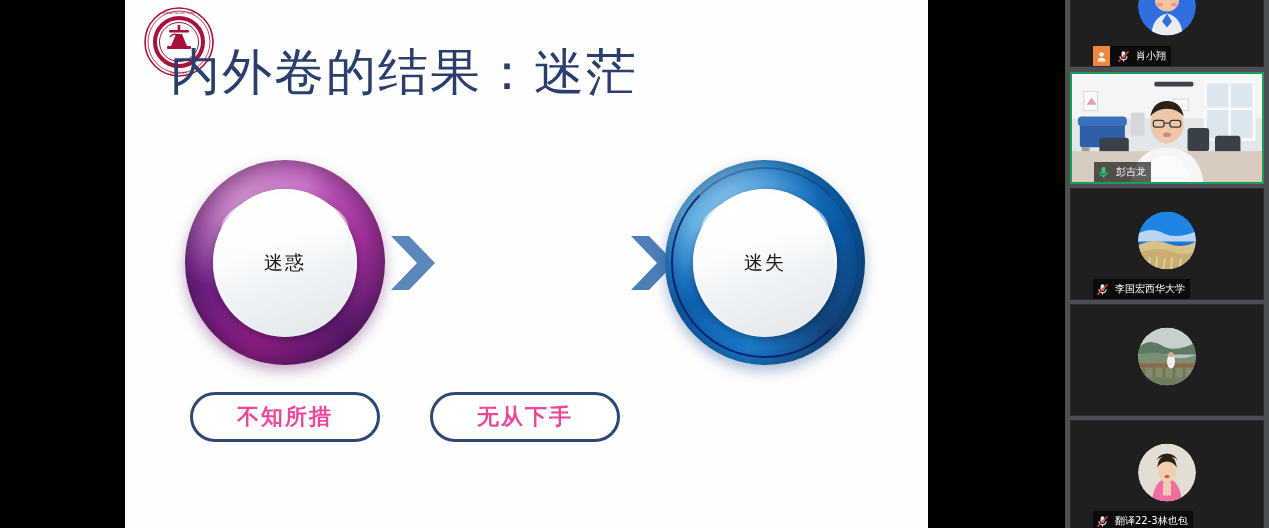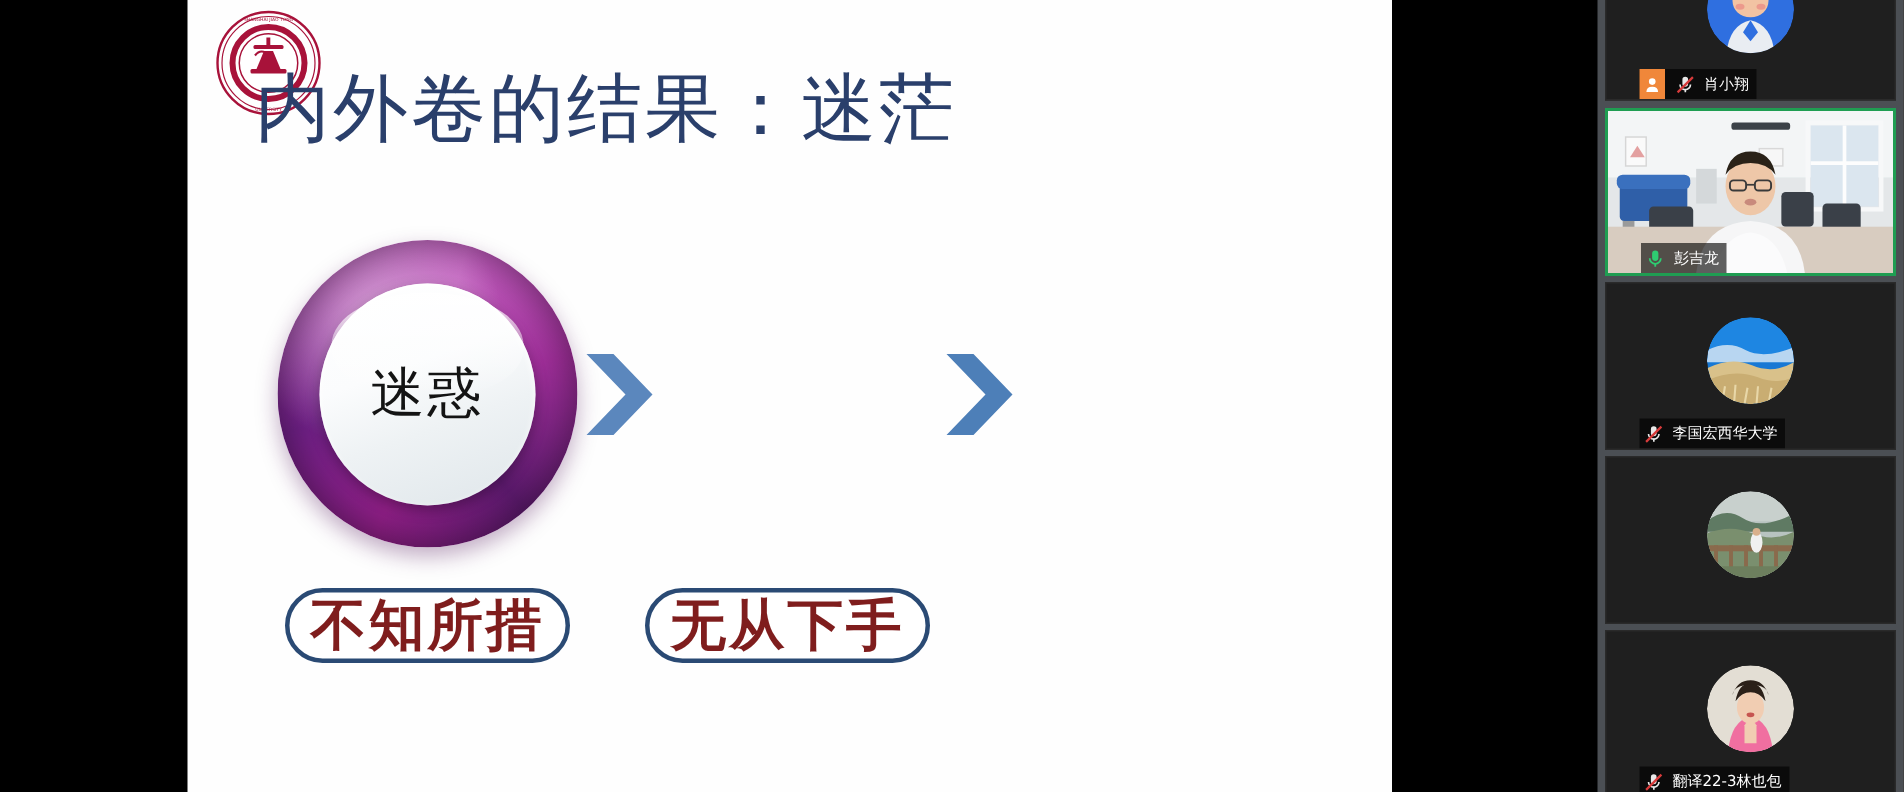--- a/index.html
+++ b/index.html
@@ -72,40 +72,40 @@
   }
   .inner::after {
     content:""; position:absolute; left:8px; top:6px; width:128px; height:70px;
     border-radius:50% 50% 46% 46%;
     background:linear-gradient(180deg, rgba(255,255,255,.85), rgba(255,255,255,0));
     pointer-events:none;
   }
   .inner-label {
     position:relative; z-index:2;
     font-family:"DejaVu Serif","Liberation Serif",serif;
-    font-size:36px; color:#141414; letter-spacing:2px;
+    font-size:19px; color:#141414; letter-spacing:2px;
   }
 
   .chevron { position:absolute; top:72px; width:52px; height:62px; }
   .chevron.a1 { left:262px; }
   .chevron.a2 { left:502px; }
   .chevron svg { display:block; width:52px; height:62px; }
 
   
   .pill {
     position:absolute; top:232px; width:190px; height:50px;
     border:3px solid #2a4a74; border-radius:26px; background:#fff;
     display:flex; align-items:center; justify-content:center;
   }
   .pill.p1 { left:65px; }
   .pill.p2 { left:305px; }
   .pill.p3 { left:545px; }
   .pill-label {
     font-family:"DejaVu Serif","Liberation Serif",serif;
-    font-size:37px; color:#7f1d1d; letter-spacing:2px; font-weight:bold;
+    font-size:22px; color:#ec4899; letter-spacing:2px; font-weight:bold;
   }
 
   
   #panel { position:absolute; left:1065px; top:0; width:204px; height:528px; background:#4b4f54; }
   .tile {
     position:absolute; left:5px; width:194px; background:#1f1f1f;
     border:1px solid #2a2a2a; overflow:hidden;
   }
   .tile.active { border:2px solid #1f9d52; }
   .tile-media { position:absolute; inset:0; }
@@ -180,20 +180,27 @@
           </svg>
         </div>
 
 
         <div class="chevron a2">
           <svg viewBox="0 0 52 62" aria-hidden="true">
             <path d="M4 4 L30 31 L4 58 L22 58 L48 31 L22 4 Z" fill="#4d7fb8"></path>
           </svg>
         </div>
 
+        <div class="circle-wrap c3">
+          <div class="ring r3">
+            <div class="inner">
+              <span class="inner-label">迷失</span>
+            </div>
+          </div>
+        </div>
 
         <div class="pill p1">
           <span class="pill-label">不知所措</span>
         </div>
         <div class="pill p2">
           <span class="pill-label">无从下手</span>
         </div>
 
       </div>
     </div>

